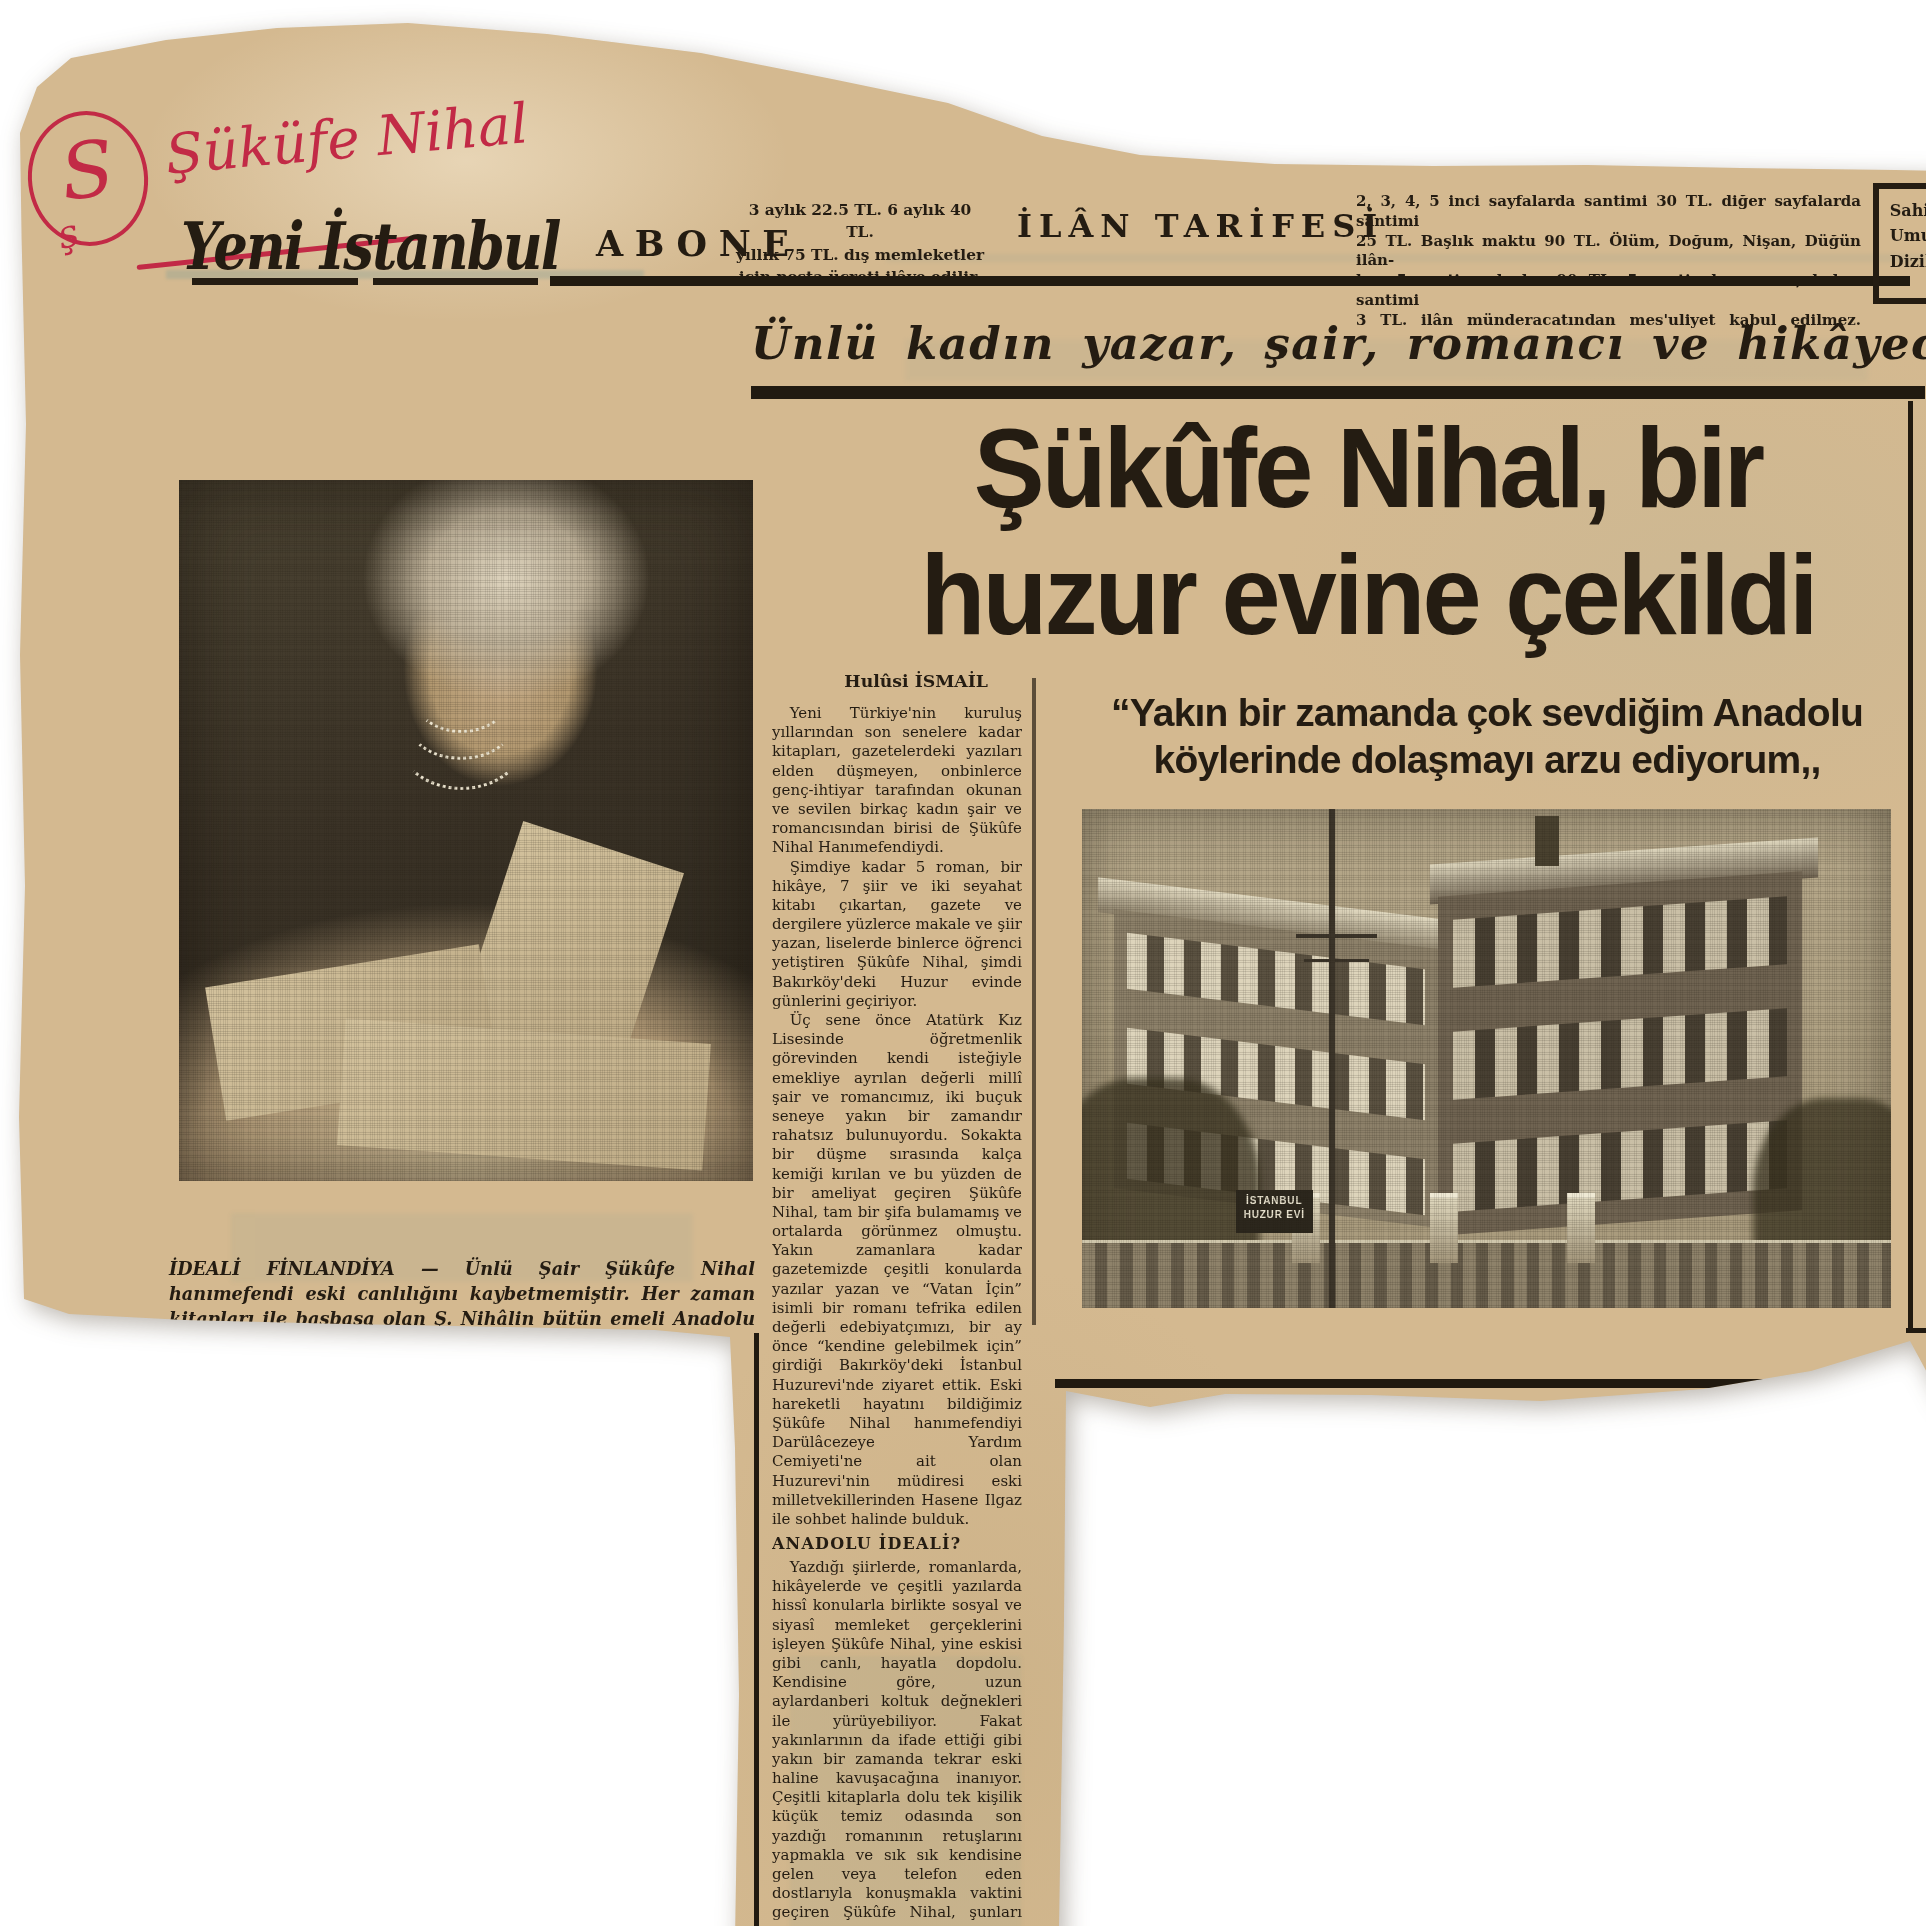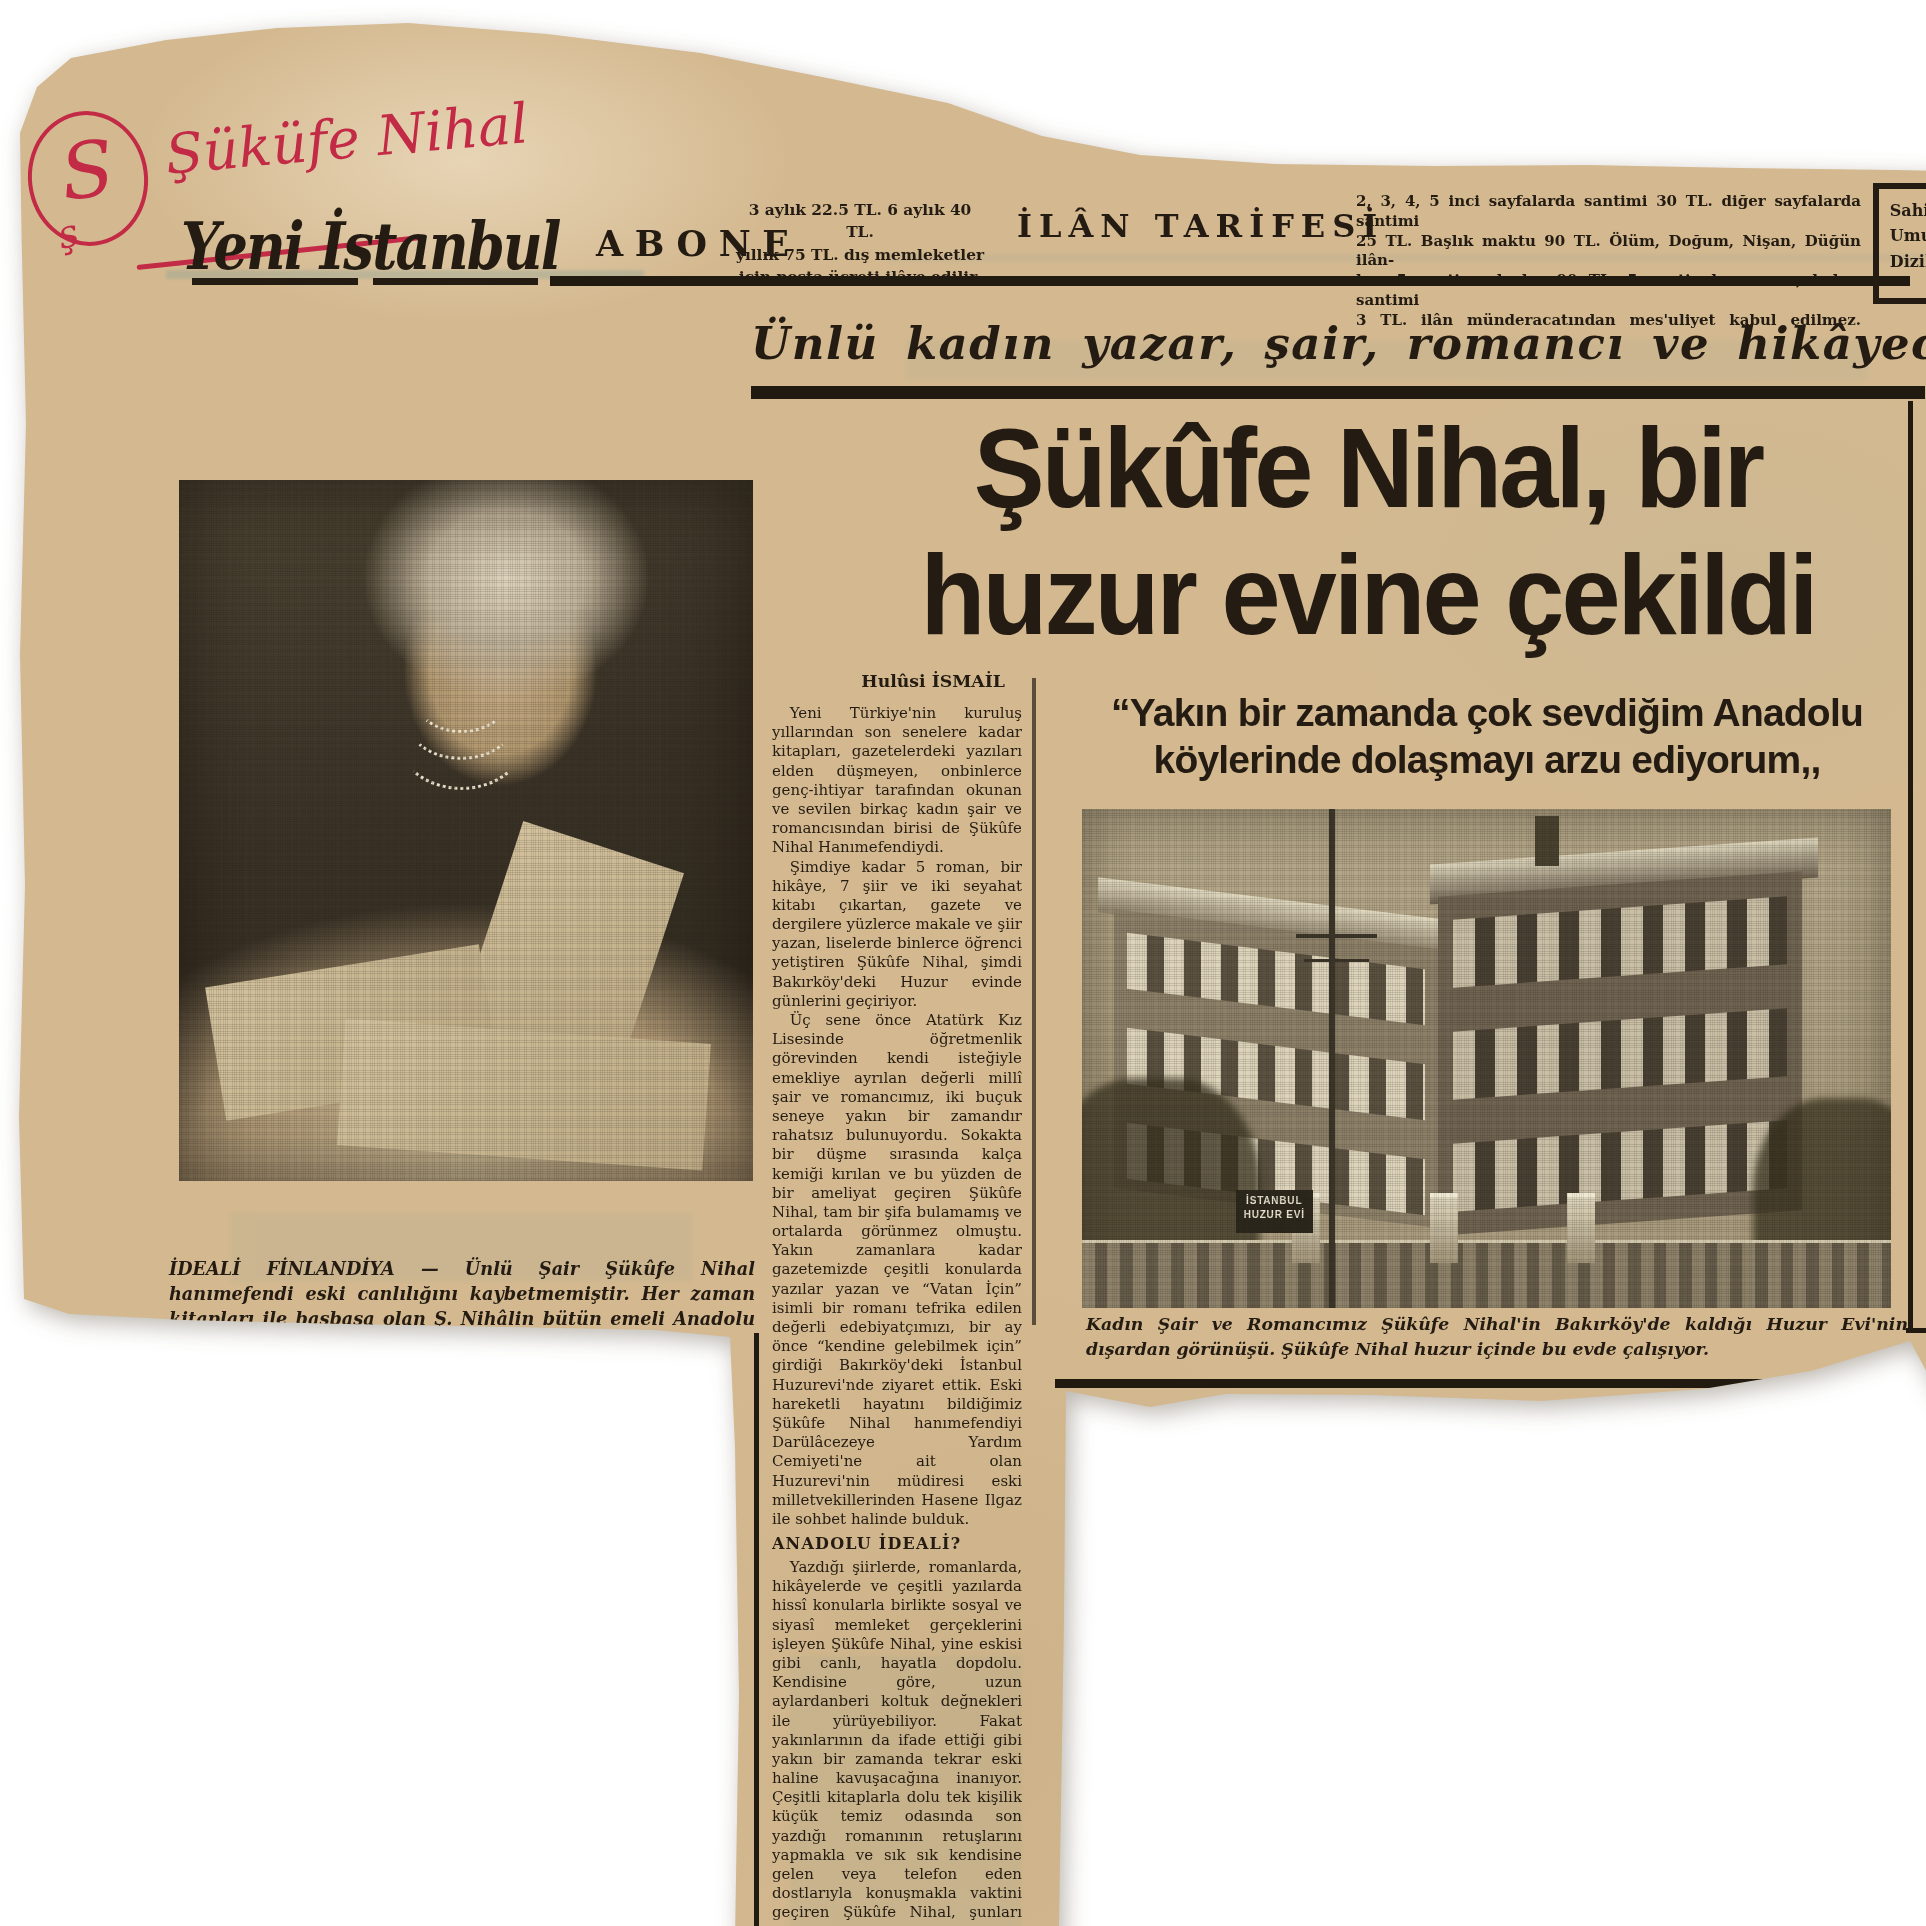--- a/index.html
+++ b/index.html
@@ -41,21 +41,21 @@
   #tariff{left:1356px;top:192px;width:505px;font-size:15px;font-weight:700;line-height:1.32;text-align:justify;}
   #tariff div{text-align:justify;text-align-last:justify;}
   #head-rule{left:550px;top:276px;width:1360px;height:10px;}
   #imprint{left:1873px;top:183px;width:585px;height:91px;border:6.2px solid #241c12;padding:9.2px 10.8px;font-size:16px;font-weight:700;line-height:1.58;}
   #imprint div{text-align:justify;text-align-last:justify;}
 
   
   #kicker{left:751px;top:317px;width:1179px;font-size:45px;font-weight:700;font-style:italic;text-align:center;white-space:nowrap;letter-spacing:1.5px;word-spacing:10px;}
   #kicker-rule{left:751px;top:386px;width:1174px;height:13px;}
   #headline{left:794px;top:405px;width:1148px;text-align:center;font-family:"Liberation Sans",sans-serif;font-weight:700;font-size:113px;line-height:1.12;letter-spacing:-3.1px;transform:scaleX(.94);transform-origin:center top;color:#241c12;}
-  #byline{left:812px;top:671px;width:193px;font-size:17.3px;font-weight:700;text-align:right;}
+  #byline{left:795px;top:671px;width:193px;font-size:17.3px;font-weight:700;text-align:right;}
   #subquote{left:1040px;top:690px;width:894px;text-align:center;font-family:"Liberation Sans",sans-serif;font-weight:700;font-size:39px;line-height:1.2;letter-spacing:-0.8px;color:#241c12;}
 
   
   #photo-left{left:179px;top:480px;width:574px;height:701px;overflow:hidden;
     background:
       radial-gradient(247px 208px at 57% 14%, #ddd3bd 0%, #bdb098 32%, rgba(90,80,60,0) 58%),
       radial-gradient(154px 185px at 56% 27%, #c9ae8a 0%, #b1976f 46%, rgba(0,0,0,0) 63%),
       radial-gradient(578px 366px at 50% 98%, #cdbb96 0%, #ab9472 48%, rgba(0,0,0,0) 72%),
       linear-gradient(160deg,#4c4433 0%,#3a3226 45%,#2d281e 100%);
     box-shadow:inset 0 0 77px rgba(18,14,8,.6);}
@@ -206,21 +206,20 @@
       <div class="gatepost" id="gate3"></div>
       <div class="face" id="sign">
         <div>İSTANBUL</div>
         <div>HUZUR EVİ</div>
       </div>
       <div class="face" id="pole"></div>
       <div class="face" id="crossarm1"></div>
       <div class="face" id="crossarm2"></div>
       <div class="halftone"></div>
     </div>
-    <div class="abs ink" id="caption-building">Kadın Şair ve Romancımız Şükûfe Nihal'in Bakırköy'de kaldığı Huzur Evi'nin dışardan görünüşü. Şükûfe Nihal huzur içinde bu evde çalışıyor.</div>
     <div class="abs rule" id="rule-under-bcap"></div>
 
     <div class="abs rule" id="sep-vert"></div>
 
     <div class="abs rule" id="thin-rule-right"></div>
 
   </div>
 </div>
 
 

